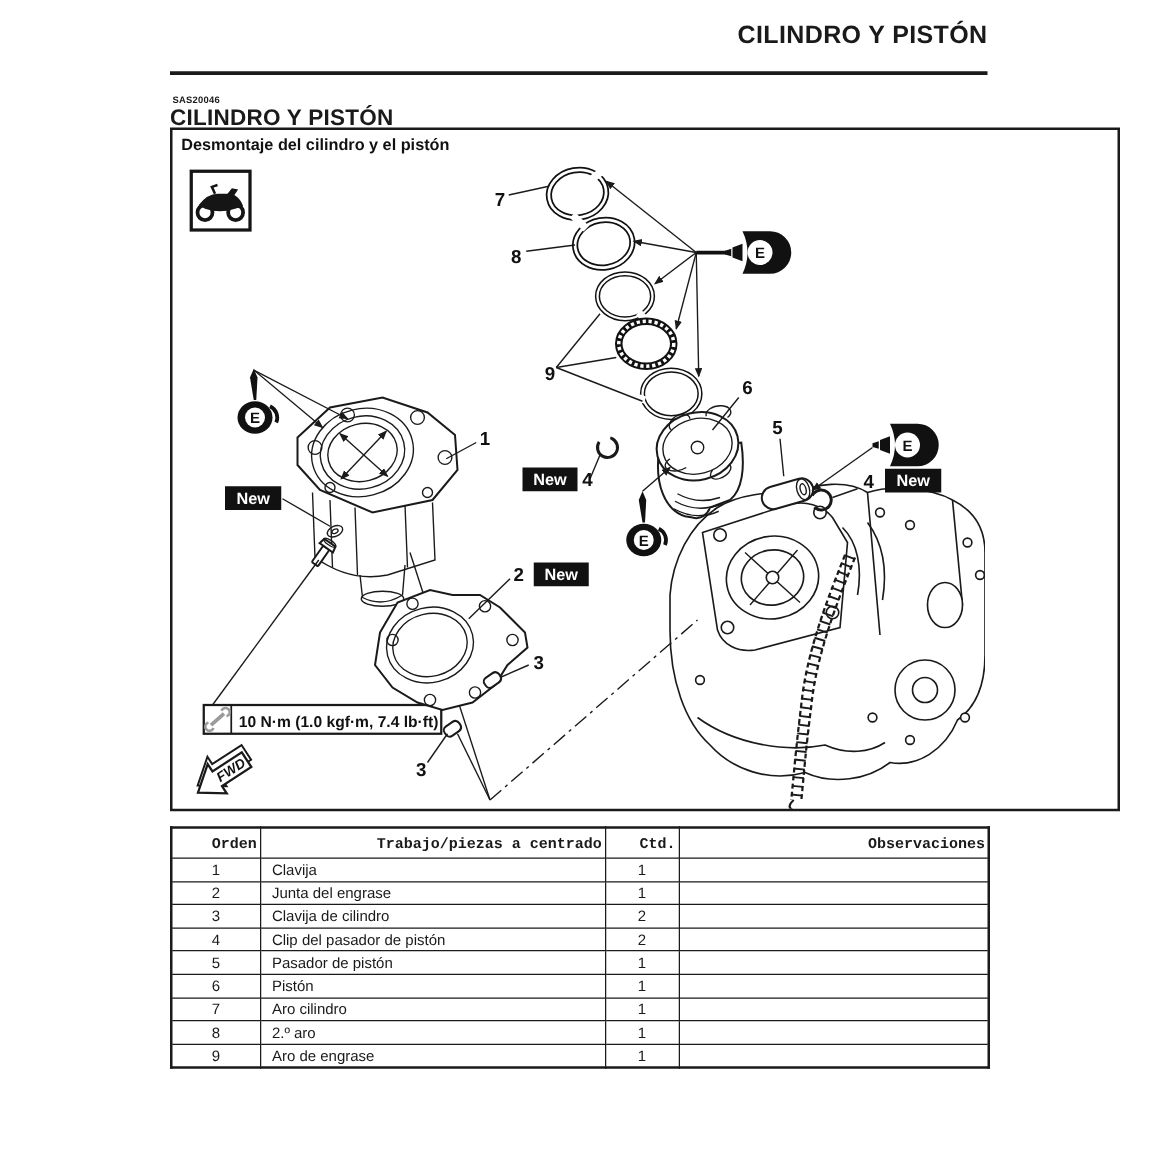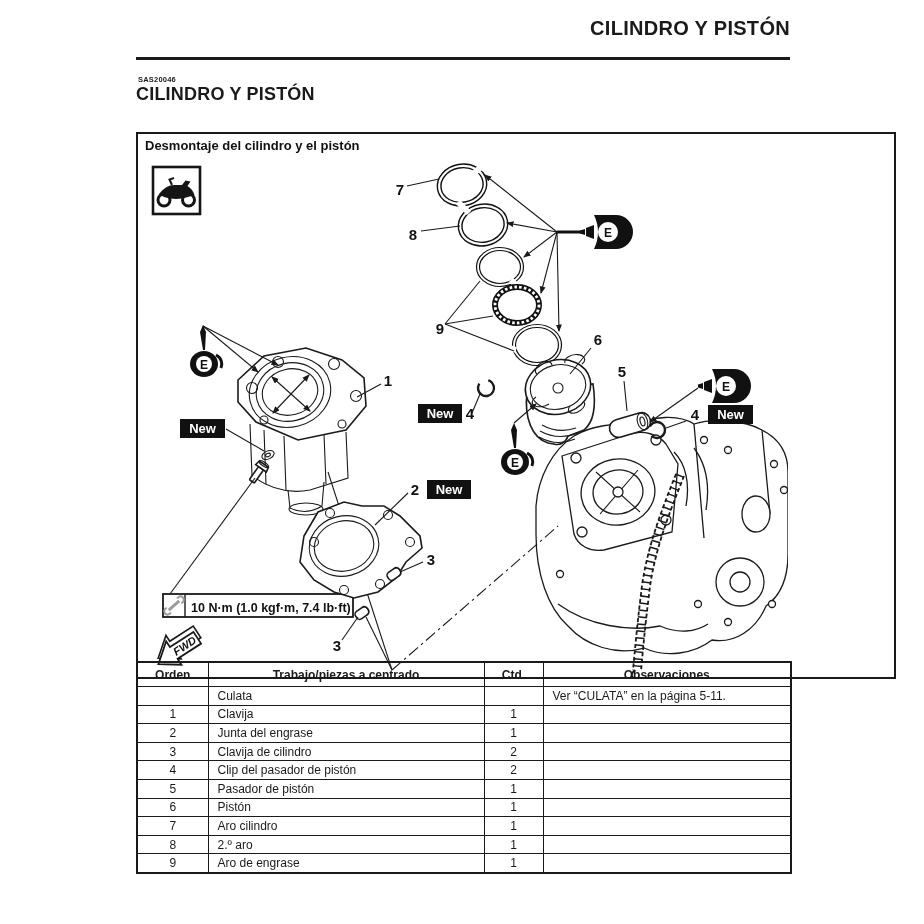--- a/index.html
+++ b/index.html
@@ -1,24 +1,24 @@
 <!DOCTYPE html>
 <html><head>
 <meta charset="utf-8">
 <style>
   html,body{margin:0;padding:0;background:#fff;}
   body{width:924px;height:924px;position:relative;font-family:"Liberation Sans",sans-serif;color:#1a1a1a;overflow:hidden;}
   .page-header-title{position:absolute;top:17px;left:136px;width:654px;text-align:right;font-size:20px;font-weight:bold;letter-spacing:.3px;}
   .header-rule{position:absolute;top:57px;left:136px;width:654px;height:3px;background:#1a1a1a;}
   .section-code{position:absolute;top:75px;left:138px;font-size:7.5px;letter-spacing:.2px;font-weight:bold;}
   .section-title{position:absolute;top:84px;left:136px;font-size:18px;font-weight:bold;letter-spacing:.2px;}
-  .figure-box{position:absolute;top:132px;left:136px;width:760px;height:547px;border:2px solid #1a1a1a;box-sizing:border-box;}
+  .figure-box{position:absolute;top:102px;left:136px;width:760px;height:547px;border:2px solid #1a1a1a;box-sizing:border-box;}
   .figure-box svg{position:absolute;left:0;top:0;}
   .parts-table{position:absolute;top:661px;left:136px;width:654px;border-collapse:collapse;table-layout:fixed;border:2px solid #1a1a1a;font-size:12px;}
-  .parts-table th{border:1.4px solid #1a1a1a;font-size:12px;font-weight:bold;text-align:center;height:21px;padding:1px 2px;}
+  .parts-table th{border:1.4px solid #1a1a1a;font-size:12px;font-weight:bold;text-align:right;height:21px;padding:1px 2px;font-family:Liberation Mono, monospace;}
   .parts-table td{border:1.4px solid #1a1a1a;height:17.6px;padding:0 4px 0 9px;text-align:left;vertical-align:middle;white-space:nowrap;overflow:hidden;}
   .parts-table td.c-orden,.parts-table td.c-ctd{text-align:center;padding:0;}
   
   .ln{stroke:#1a1a1a;stroke-width:1.1;fill:none;}
   .dd{stroke-dasharray:12 4 2.5 4;}
   .shape{fill:#fff;stroke:#1a1a1a;stroke-width:1.6;}
   .thin{fill:none;stroke:#1a1a1a;stroke-width:1.1;}
   text.call{font-family:"Liberation Sans",sans-serif;font-size:15px;font-weight:bold;fill:#111;text-anchor:middle;}
   text.newt{font-family:"Liberation Sans",sans-serif;font-size:13px;font-weight:bold;fill:#fff;text-anchor:middle;}
   text.oile{font-family:"Liberation Sans",sans-serif;font-size:12px;font-weight:bold;fill:#111;text-anchor:middle;}
@@ -308,26 +308,20 @@
   <thead>
     <tr>
       <th>Orden</th>
       <th>Trabajo/piezas a centrado</th>
       <th>Ctd.</th>
       <th>Observaciones</th>
     </tr>
   </thead>
   <tbody>
       <tr>
-        <td class="c-orden"></td>
-        <td class="c-trabajo">Culata</td>
-        <td class="c-ctd"></td>
-        <td class="c-obs">Ver “CULATA” en la página 5-11.</td>
-      </tr>
-      <tr>
         <td class="c-orden">1</td>
         <td class="c-trabajo">Clavija</td>
         <td class="c-ctd">1</td>
         <td class="c-obs"></td>
       </tr>
       <tr>
         <td class="c-orden">2</td>
         <td class="c-trabajo">Junta del engrase</td>
         <td class="c-ctd">1</td>
         <td class="c-obs"></td>

